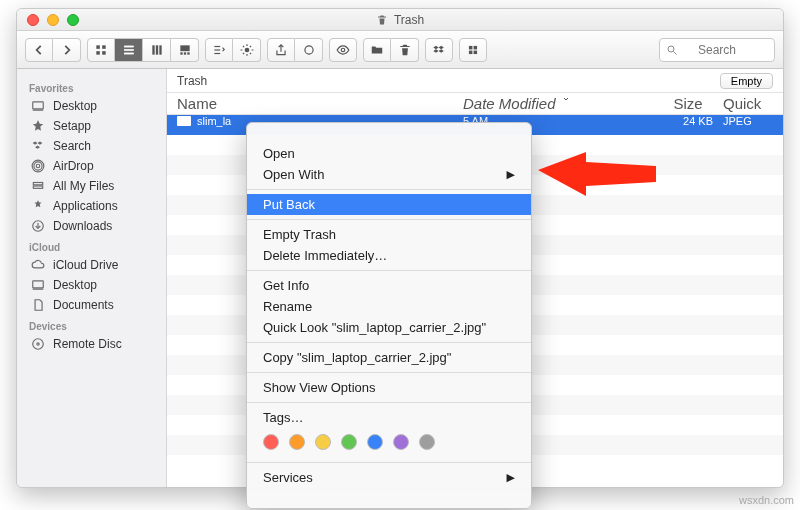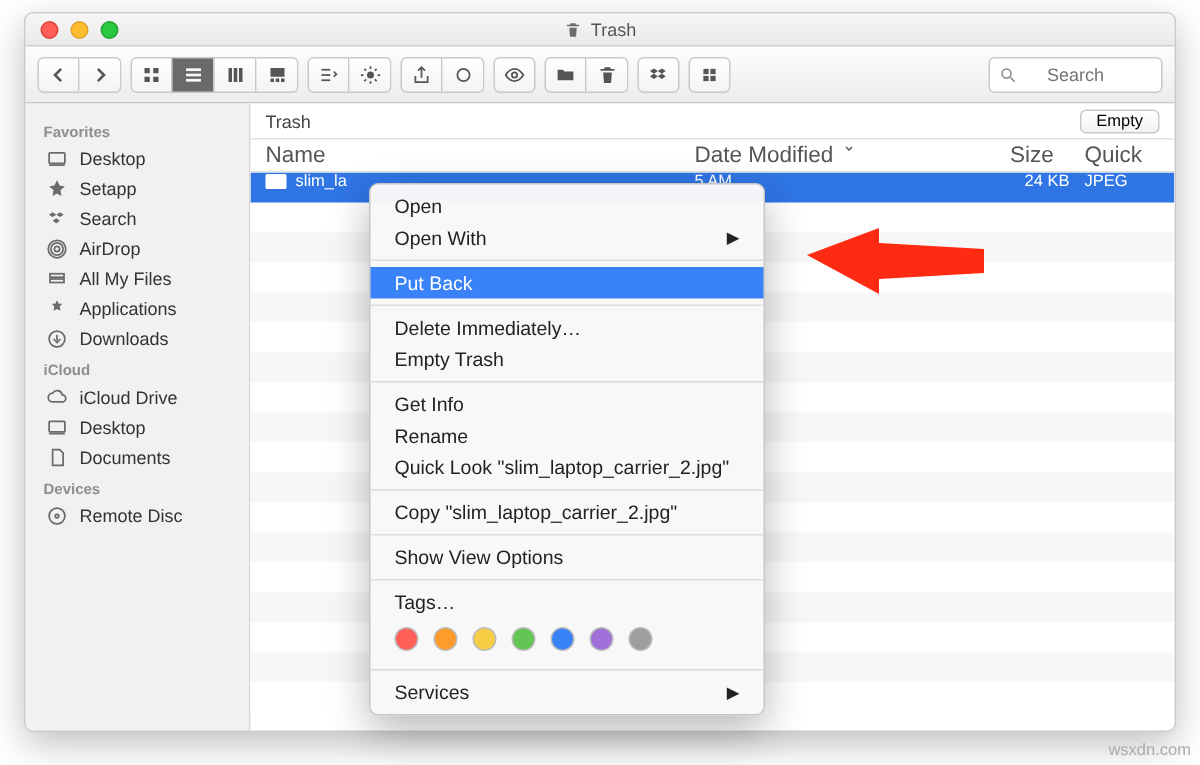--- a/index.html
+++ b/index.html
@@ -36,33 +36,33 @@
   .sidebar { width:150px; background:#f1f0f2; border-right:1px solid #d6d6d6; font-size:12px; padding:8px 0; overflow:hidden; }
   .sb-heading { color:#8e8e8e; font-size:10px; font-weight:600; padding:6px 12px 2px; }
   .sb-item { display:flex; align-items:center; gap:8px; padding:3px 14px; color:#333; }
   .sb-item svg { width:14px; height:14px; flex:none; }
   
   .main { flex:1; background:#fff; display:flex; flex-direction:column; }
   .pathbar { height:24px; border-bottom:1px solid #e2e2e2; display:flex; align-items:center; justify-content:space-between; padding:0 10px; font-size:12px; color:#444; }
   .emptybtn { font-size:11px; padding:1px 10px; border:1px solid #c9c9c9; border-radius:4px; background:linear-gradient(#fff,#f2f2f2); }
   .cols { height:22px; border-bottom:1px solid #e2e2e2; display:flex; align-items:center; font-size:15px; color:#555; padding:0 10px; }
   .col-name { flex:1; }
-  .col-date { width:200px; display:flex; gap:6px; }
+  .col-date { width:200px; display:flex; gap:6px;font-style:italic; }
   .col-size { width:60px; text-align:center; padding-right:10px; }
   .col-kind { width:50px; }
   .rows { flex:1; position:relative; overflow:hidden; }
   .stripes { position:absolute; inset:0; }
   .stripe { height:20px; }
   .stripe:nth-child(odd){ background:#f7f7f7; }
   .stripe:nth-child(even){ background:#fff; }
   .row.selected { position:absolute; top:0; left:0; right:0; height:20px; background:#2f75e4; color:#fff; display:flex; align-items:flex-start; font-size:11px; padding:0 10px; }
   .row.selected .fn { flex:1; display:flex; align-items:center; gap:6px; }
   .row.selected .fn .thumb { width:14px; height:10px; background:#fff; border-radius:1px; }
   
-  .ctxmenu { position:absolute; left:246px; top:122px; width:264px; background:rgba(248,248,248,0.98); border:1px solid #c6c6c6; border-radius:6px; box-shadow:0 10px 28px rgba(0,0,0,0.28); font-size:13px; color:#222; padding:4px 0; z-index:50; }
+  .ctxmenu { position:absolute; left:246px; top:122px; width:286px; background:rgba(248,248,248,0.98); border:1px solid #c6c6c6; border-radius:6px; box-shadow:0 10px 28px rgba(0,0,0,0.28); font-size:13px; color:#222; padding:20px 0; z-index:50; }
   .mi { padding:3px 16px; display:flex; align-items:center; justify-content:space-between; }
   .mi.hl { background:#3a82f7; color:#fff; }
   .sep { height:1px; background:#dcdcdc; margin:4px 0; }
   .submark { font-size:11px; }
   .tags { display:flex; gap:10px; padding:6px 16px 8px; }
   .tag { width:16px; height:16px; border-radius:50%; border:1px solid #bbb; }
   
   .arrow { position:absolute; left:538px; top:142px; z-index:60; }
   .watermark { position:absolute; right:6px; bottom:4px; font-size:11px; color:#aaa; z-index:70; }
 </style>
@@ -340,24 +340,24 @@
   <div class="mi">
       <span>Open With</span>
       <span class="submark">▶</span>
     </div>
   <div class="sep"></div>
   <div class="mi hl">
       <span>Put Back</span>
     </div>
   <div class="sep"></div>
   <div class="mi">
+      <span>Empty Trash</span>
+    </div>
+  <div class="mi">
       <span>Delete Immediately…</span>
-    </div>
-  <div class="mi">
-      <span>Empty Trash</span>
     </div>
   <div class="sep"></div>
   <div class="mi">
       <span>Get Info</span>
     </div>
   <div class="mi">
       <span>Rename</span>
     </div>
   <div class="mi">
       <span>Quick Look "slim_laptop_carrier_2.jpg"</span>

